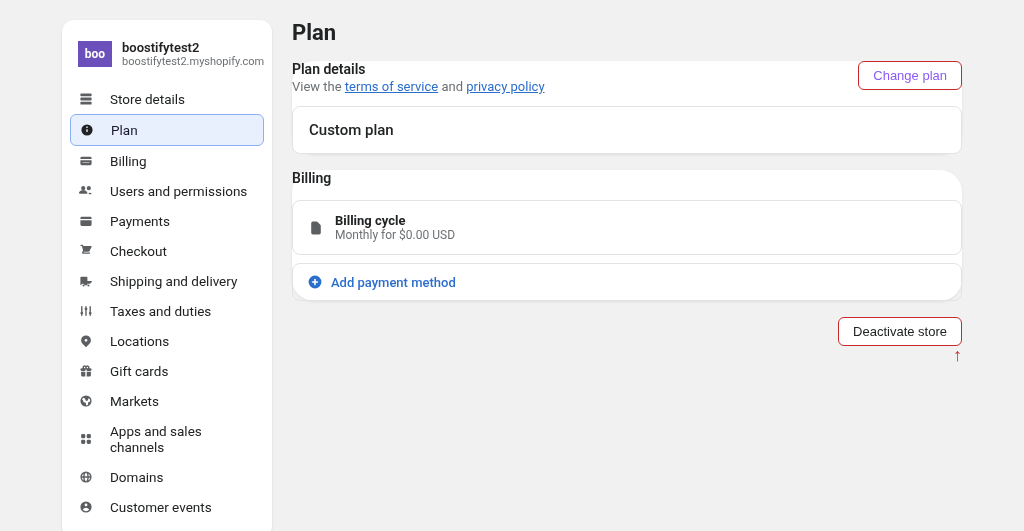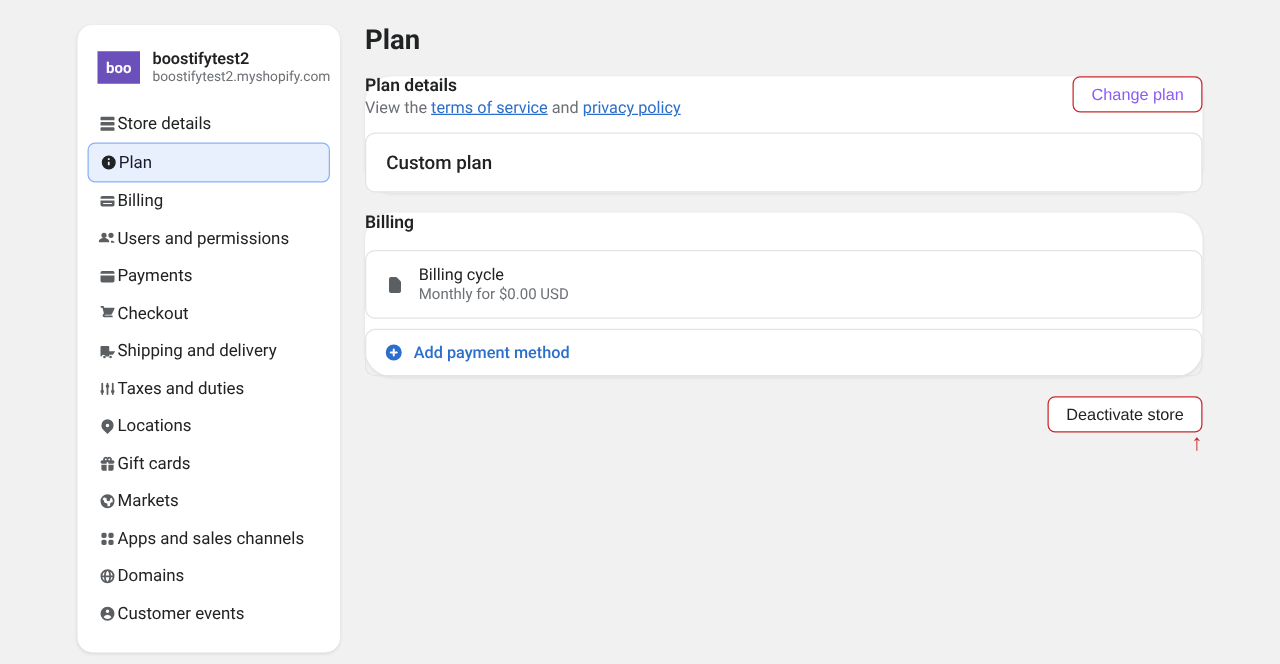--- a/index.html
+++ b/index.html
@@ -77,21 +77,21 @@
       list-style: none;
     }
 
     .sidebar-nav li {
       position: relative;
     }
 
     .sidebar-nav li a {
       display: flex;
       align-items: center;
-      gap: 0;
+      gap: 16px;
       padding: 7px 16px;
       color: #202223;
       text-decoration: none;
       font-size: 13.5px;
       cursor: pointer;
       border-radius: 0;
     }
 
     .sidebar-nav li.active a {
       background: #e8f0fe;
@@ -207,21 +207,21 @@
       flex-shrink: 0;
     }
 
     .billing-item-content {
       display: flex;
       flex-direction: column;
     }
 
     .billing-item-label {
       font-size: 13px;
-      font-weight: 400;
+      font-weight: 700;
       color: #202223;
     }
 
     .billing-item-value {
       font-size: 12px;
       color: #6d7175;
     }
 
     .add-payment-row {
       display: flex;

